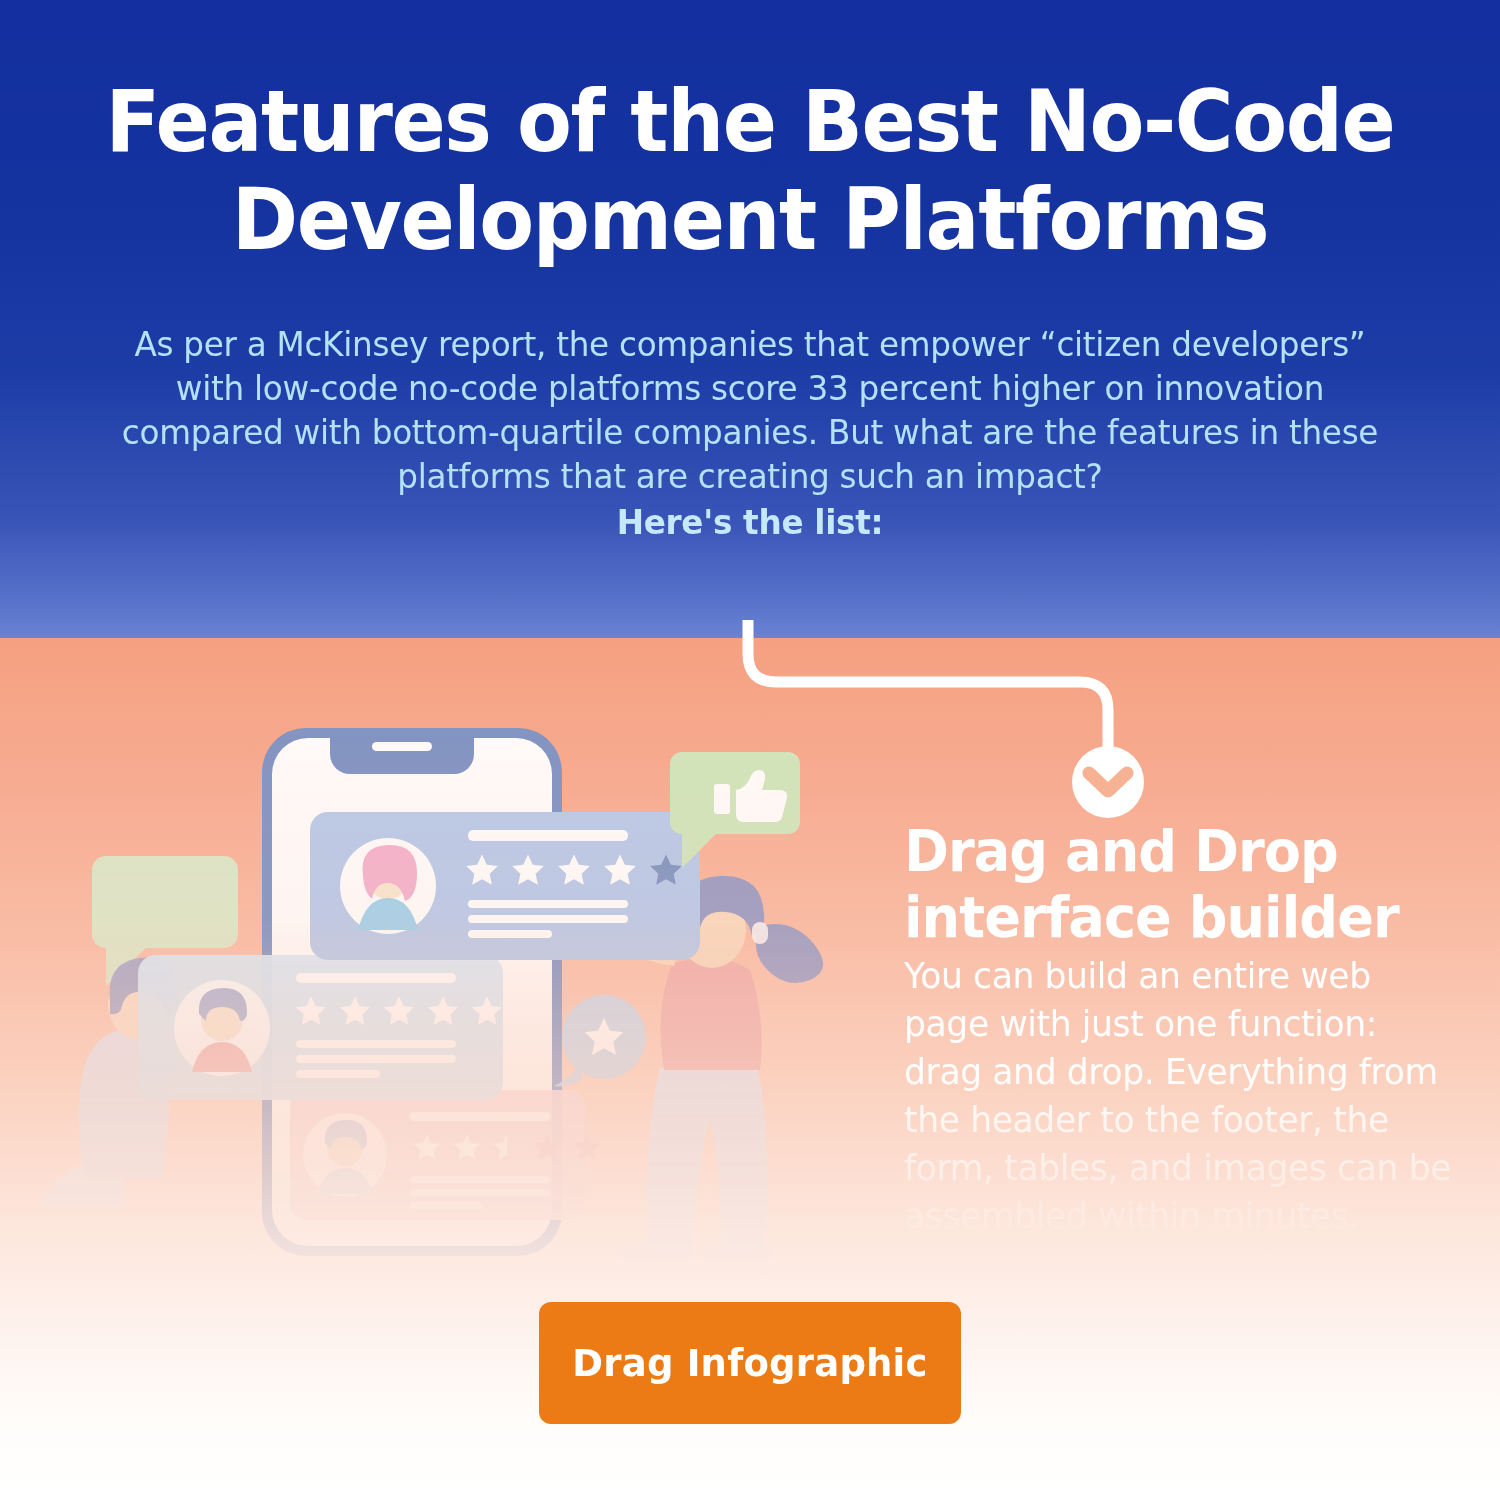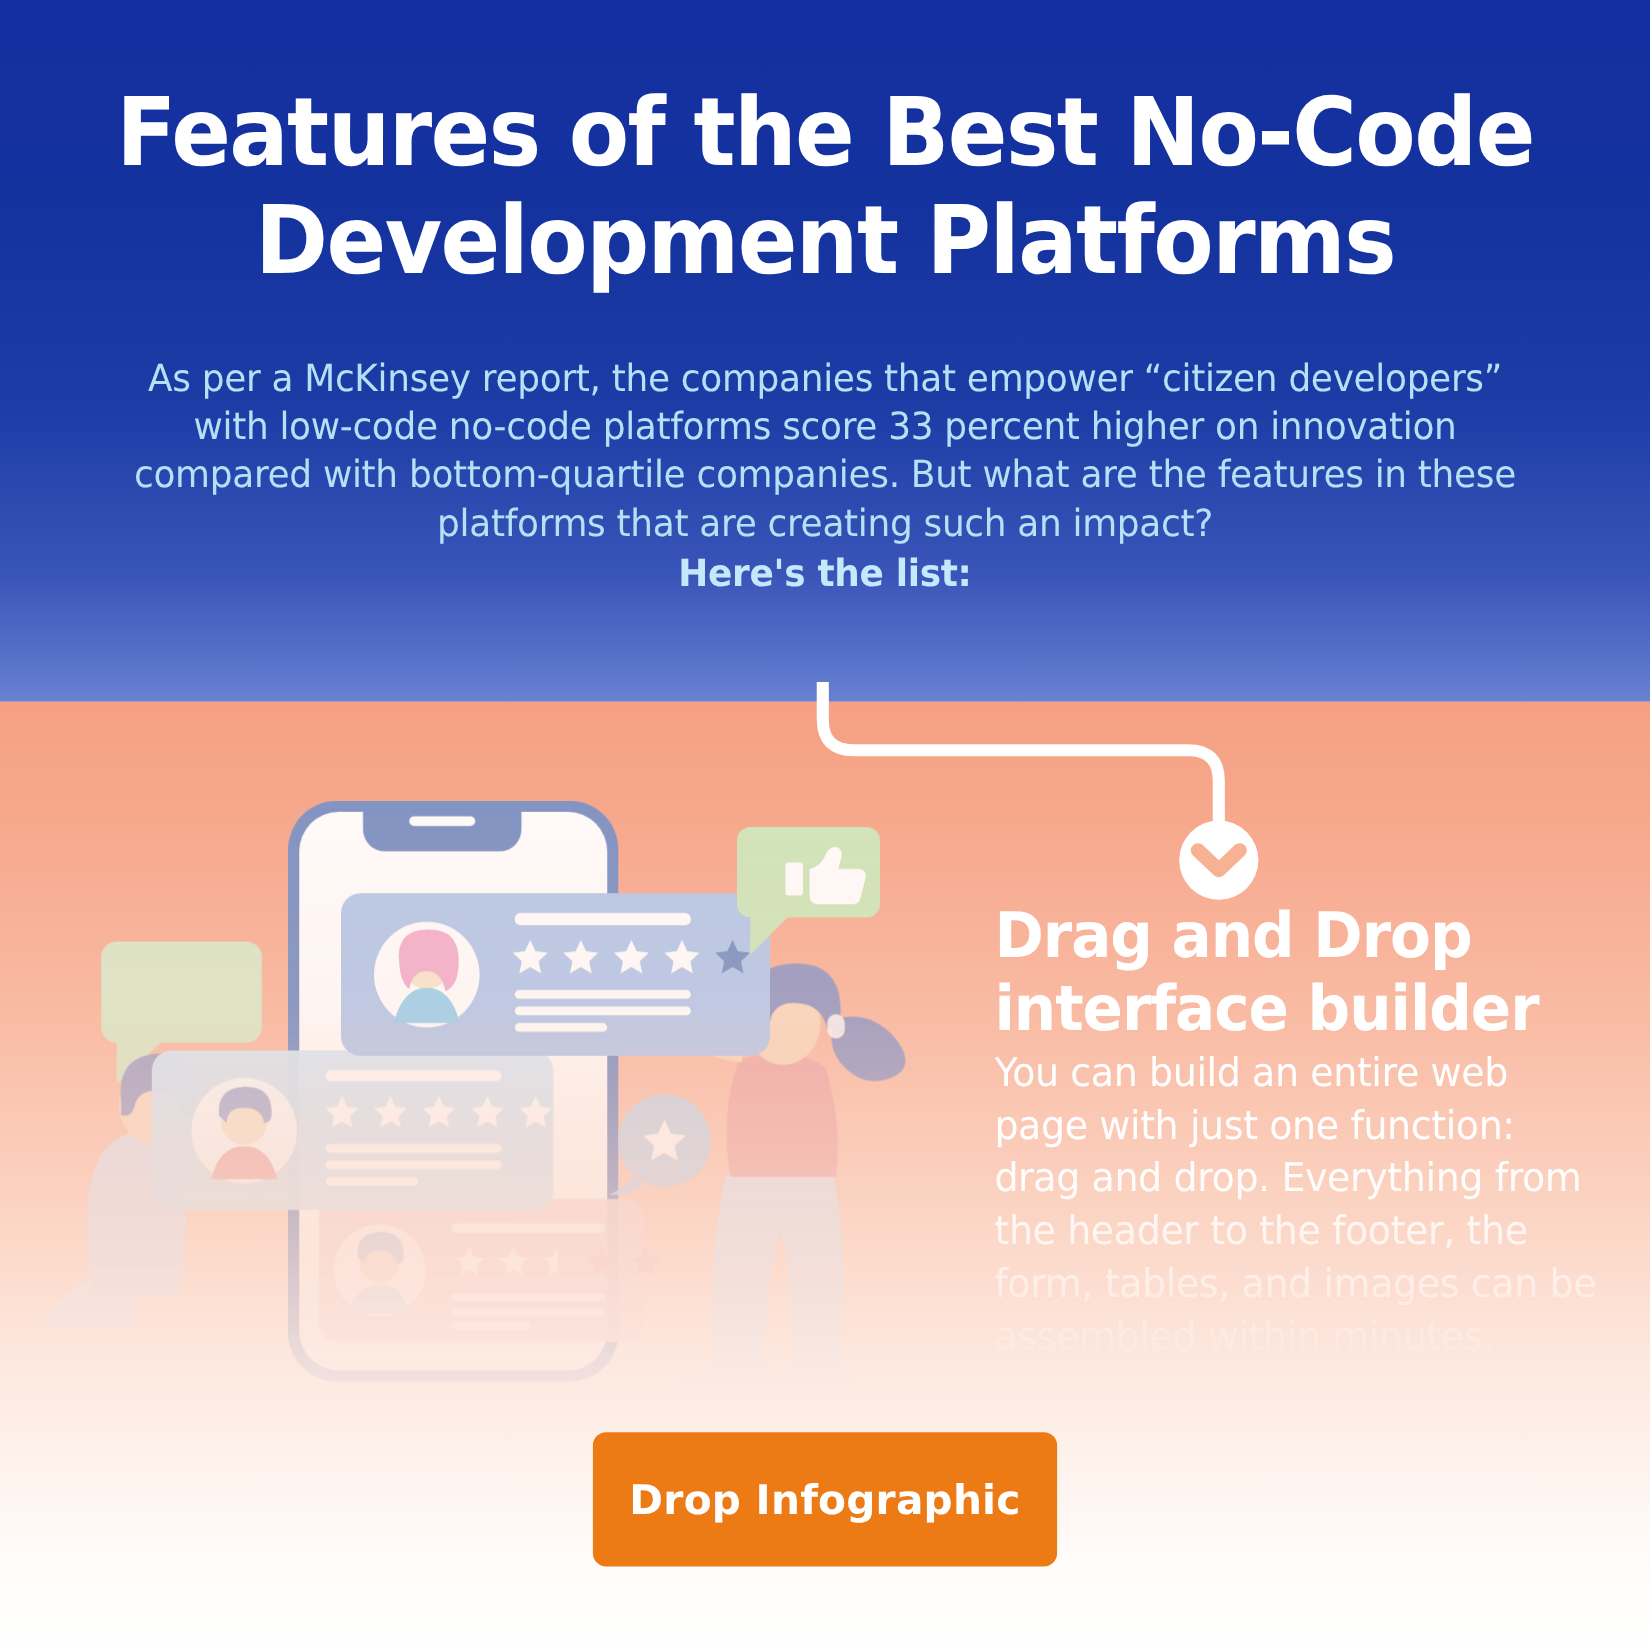--- a/index.html
+++ b/index.html
@@ -271,15 +271,15 @@
     <path d="M58 0 L58 34 Q58 62 86 62 L390 62 Q418 62 418 90 L418 128" fill="none" stroke="#ffffff" stroke-width="11" stroke-linecap="round"></path>
     <circle cx="418" cy="162" r="36" fill="#ffffff"></circle>
     <path d="M399 153 l19 18 l19 -18" fill="none" stroke="#f7b193" stroke-width="13" stroke-linecap="round" stroke-linejoin="round"></path>
   </svg>
 
   <div class="feature-block">
     <div class="feature-heading">Drag and Drop interface builder</div>
     <div class="feature-desc">You can build an entire web page with just one function: drag and drop. Everything from the header to the footer, the form, tables, and images can be assembled within minutes.</div>
   </div>
 
-  <button class="cta">Drop Infographic</button>
+  <button class="cta">Drag Infographic</button>
 
 </div>
 
 </body></html>

